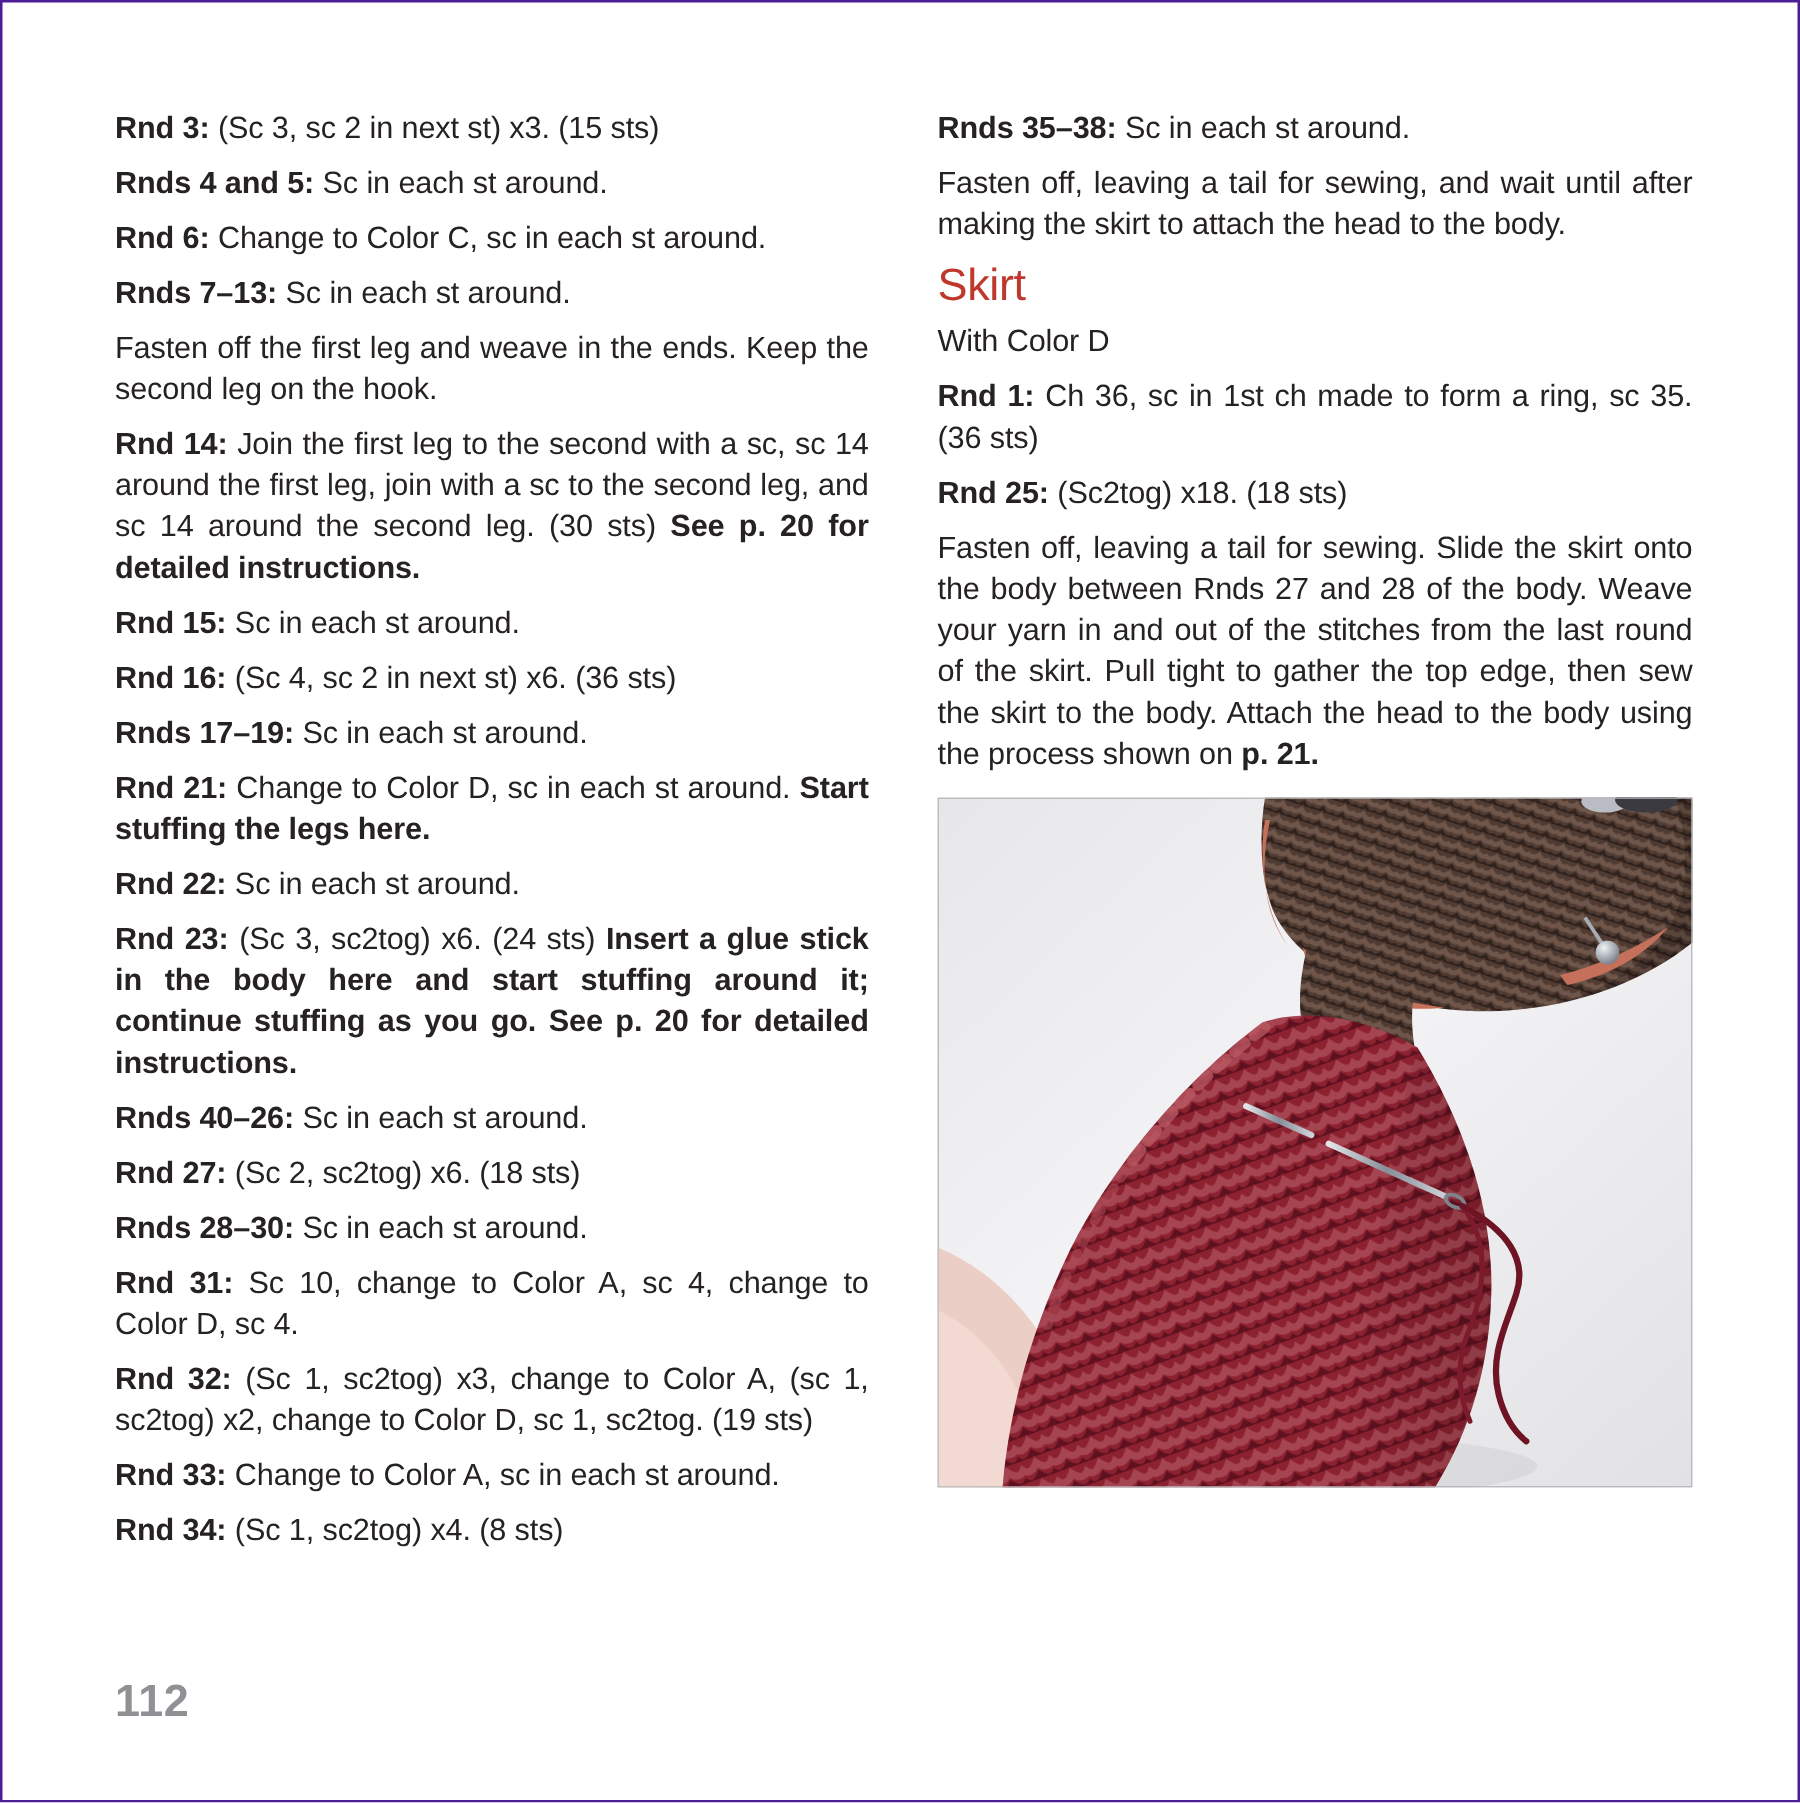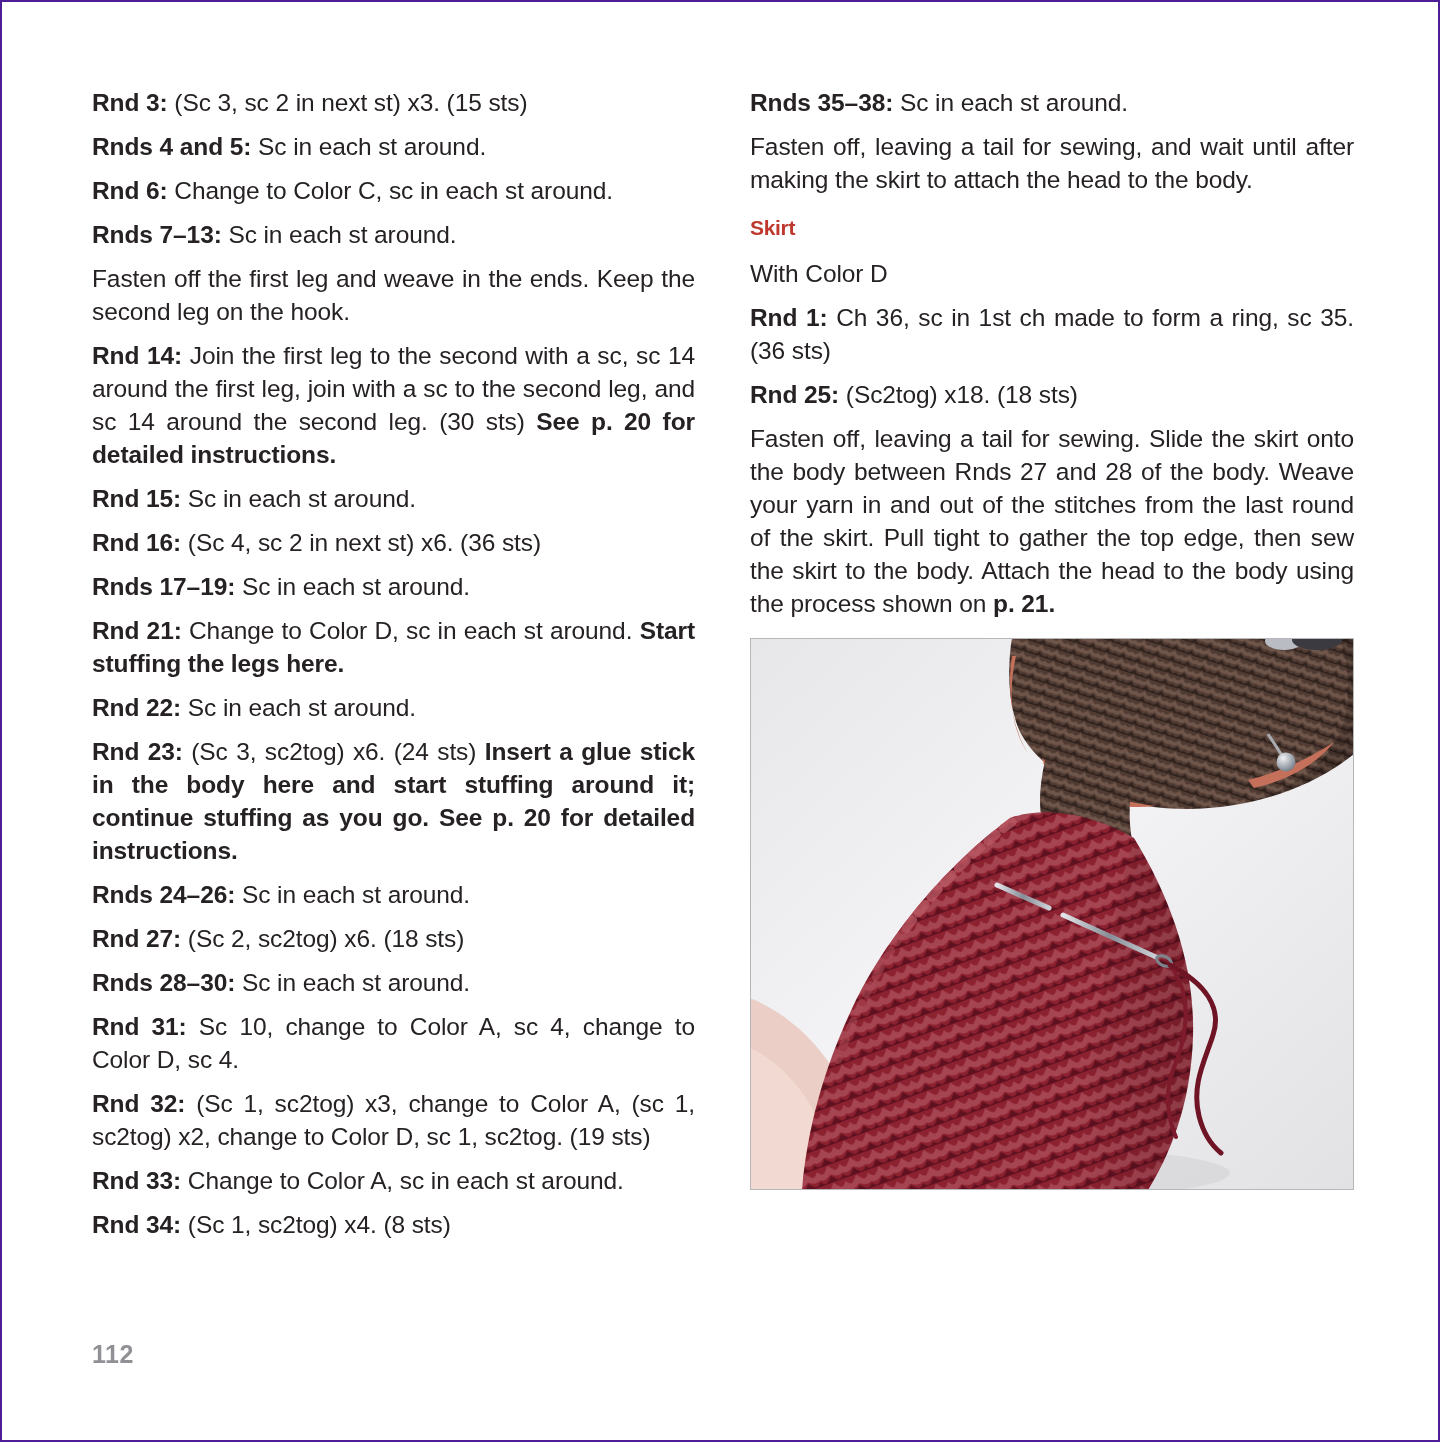--- a/index.html
+++ b/index.html
@@ -20,29 +20,29 @@
     color: var(--body_text, #262223);
     font-size: 24.5px; line-height: 33px;
     letter-spacing: -0.1px;
   }
   .col-left  { left: 90px;  width: 603px; }
   .col-right { left: 748px; width: 604px; }
   .col p { margin: 0 0 11px 0; text-align: justify; }
   .col p .b { font-weight: 700; }
   h2.section-heading {
     color: var(--heading_red, #bf382e);
-    font-size: 21px; line-height: 36px;
-    font-weight: 700; letter-spacing: -0.3px;
+    font-size: 36px; line-height: 36px;
+    font-weight: 400; letter-spacing: -0.3px;
     margin: 14px 0 11px 0;
   }
   figure.photo { margin: 18px 0 0 0; width: 604px; height: 552px; }
   figure.photo svg { display: block; }
   .pagenum {
     position: absolute; left: 90px; top: 1338px;
-    font-size: 25px; font-weight: 700;
+    font-size: 36px; font-weight: 700;
     color: var(--page_number_gray, #8f9194);
     letter-spacing: 0.5px;
   }
 </style>
 </head>
 <body>
 
 <div class="page">
 
   <div class="col col-left">
@@ -51,21 +51,21 @@
       <p><span class="b">Rnd 6:</span><span> Change to Color C, sc in each st around.</span></p>
       <p><span class="b">Rnds 7–13:</span><span> Sc in each st around.</span></p>
       <p><span>Fasten off the first leg and weave in the ends. Keep the second leg on the hook.</span></p>
       <p><span class="b">Rnd 14:</span><span> Join the first leg to the second with a sc, sc 14 around the first leg, join with a sc to the second leg, and sc 14 around the second leg. (30 sts) </span><span class="b">See p. 20 for detailed instructions.</span></p>
       <p><span class="b">Rnd 15:</span><span> Sc in each st around.</span></p>
       <p><span class="b">Rnd 16:</span><span> (Sc 4, sc 2 in next st) x6. (36 sts)</span></p>
       <p><span class="b">Rnds 17–19:</span><span> Sc in each st around.</span></p>
       <p><span class="b">Rnd 21:</span><span> Change to Color D, sc in each st around. </span><span class="b">Start stuffing the legs here.</span></p>
       <p><span class="b">Rnd 22:</span><span> Sc in each st around.</span></p>
       <p><span class="b">Rnd 23:</span><span> (Sc 3, sc2tog) x6. (24 sts) </span><span class="b">Insert a glue stick in the body here and start stuffing around it; continue stuffing as you go. See p. 20 for detailed instructions.</span></p>
-      <p><span class="b">Rnds 24–26:</span><span> Sc in each st around.</span></p>
+      <p><span class="b">Rnds 40–26:</span><span> Sc in each st around.</span></p>
       <p><span class="b">Rnd 27:</span><span> (Sc 2, sc2tog) x6. (18 sts)</span></p>
       <p><span class="b">Rnds 28–30:</span><span> Sc in each st around.</span></p>
       <p><span class="b">Rnd 31:</span><span> Sc 10, change to Color A, sc 4, change to Color D, sc 4.</span></p>
       <p><span class="b">Rnd 32:</span><span> (Sc 1, sc2tog) x3, change to Color A, (sc 1, sc2tog) x2, change to Color D, sc 1, sc2tog. (19 sts)</span></p>
       <p><span class="b">Rnd 33:</span><span> Change to Color A, sc in each st around.</span></p>
       <p><span class="b">Rnd 34:</span><span> (Sc 1, sc2tog) x4. (8 sts)</span></p>
     </div>
 
   <div class="col col-right">
     <div>

